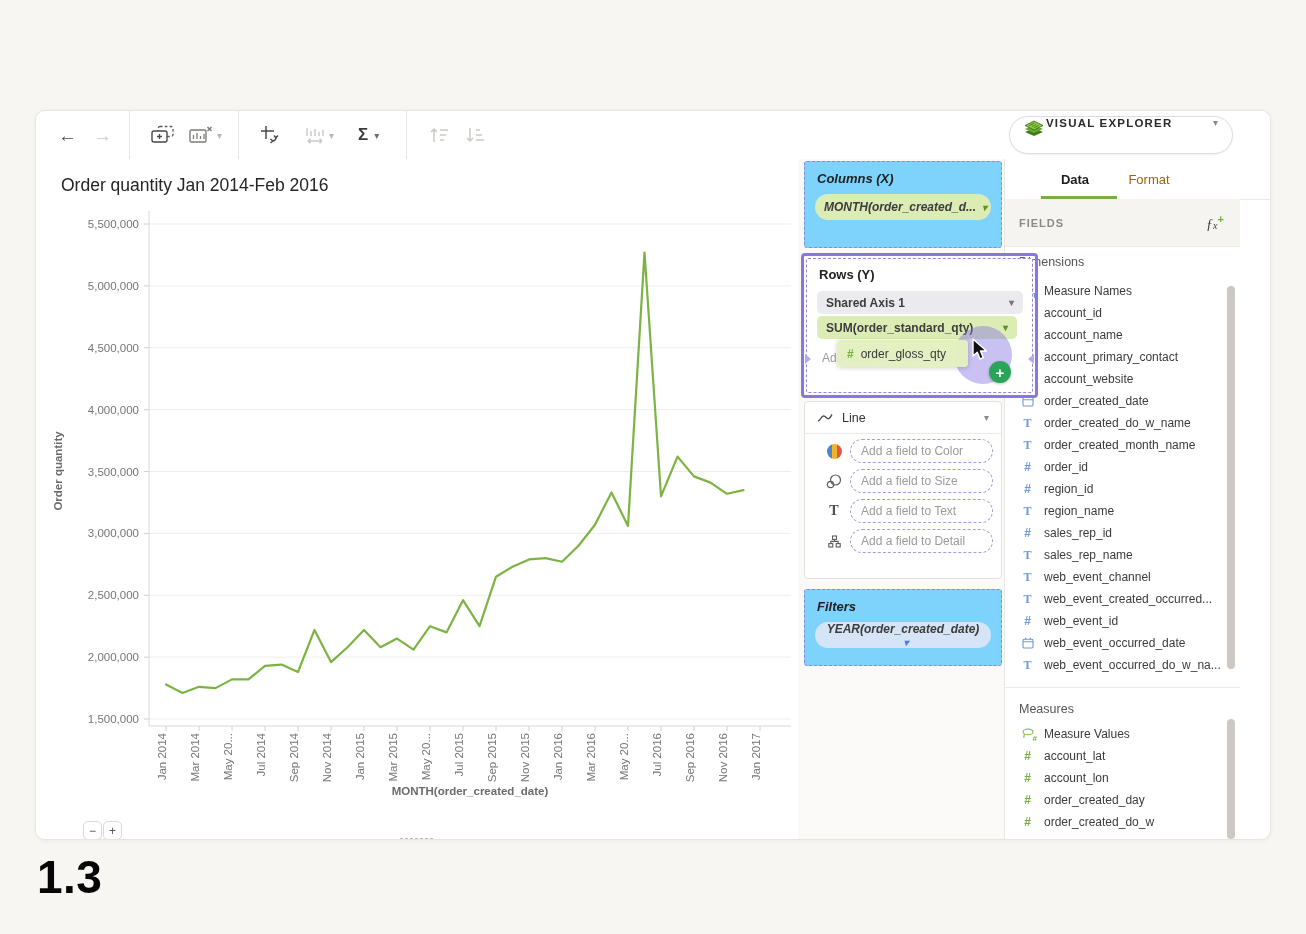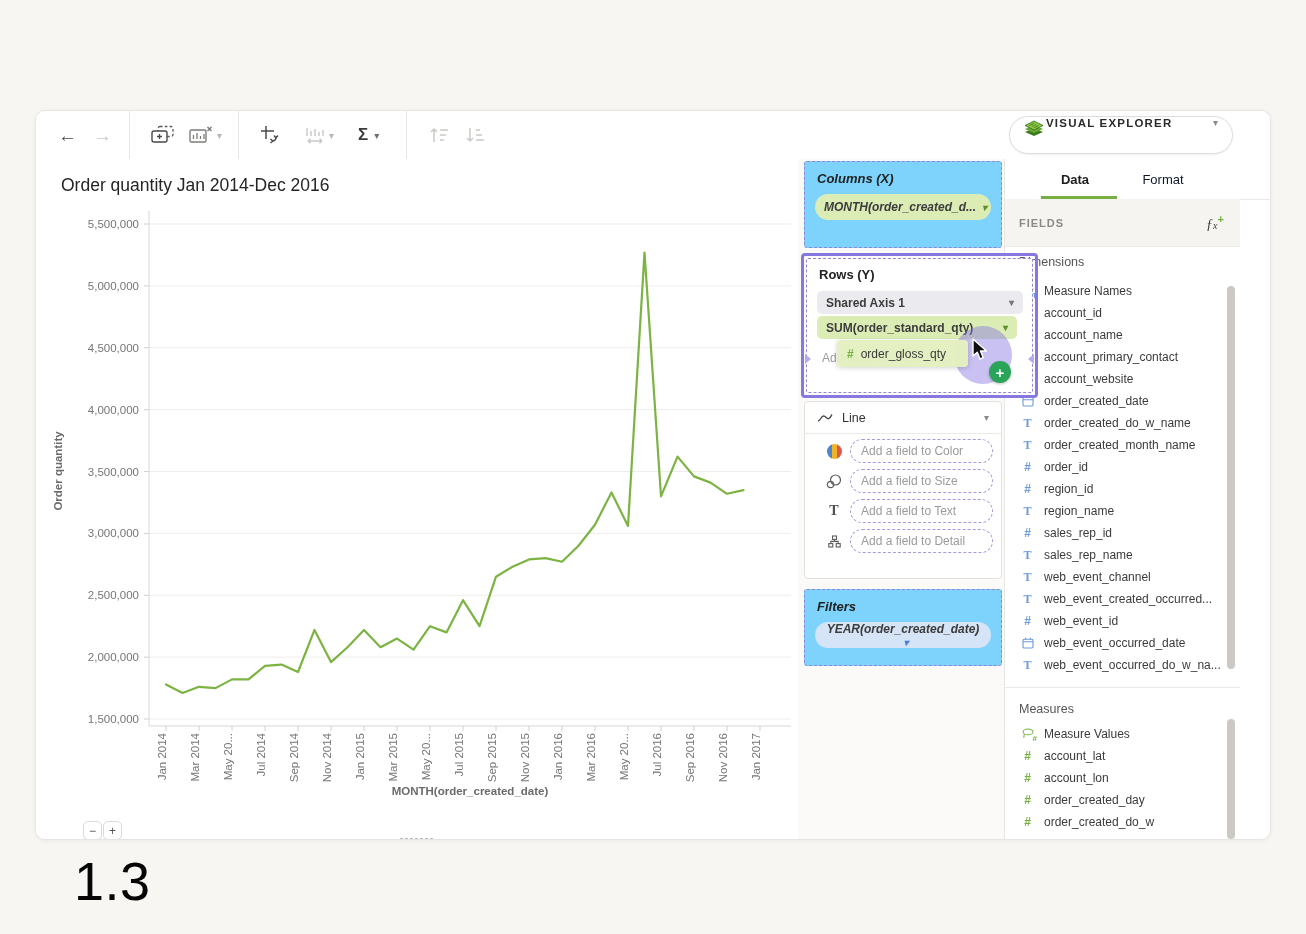--- a/index.html
+++ b/index.html
@@ -58,39 +58,39 @@
   .slot-pill{flex:1;height:24px;border:1.2px dashed #a39bdf;border-radius:12px;display:flex;align-items:center;padding:0 10px;font-size:12px;color:#9b9b9b;box-sizing:border-box;cursor:pointer;}
   .slot-ico{width:18px;display:flex;justify-content:center;align-items:center;color:#5c5c5c;}
   .color-ico{width:15px;height:15px;border-radius:50%;overflow:hidden;display:flex;}
   .color-ico span{flex:1;}
   .ticon{font-family:"Liberation Serif",serif;font-size:14px;font-weight:600;color:#4f4f4f;}
   
   .fields-panel{position:absolute;left:968px;top:48px;width:268px;bottom:0;background:#fff;border-left:1px solid #e8e6e2;box-sizing:border-box;overflow:hidden;}
   .tabs{position:relative;height:40px;border-bottom:1px solid #eceae6;}
   .tab{position:absolute;top:0;height:40px;display:flex;align-items:center;justify-content:center;font-size:13px;cursor:pointer;}
   .tab.data{left:30px;width:80px;font-weight:700;color:#1d1d1d;}
-  .tab.format{left:118px;width:80px;color:#0f172a;}
+  .tab.format{left:104px;width:80px;color:#a16207;}
   .tab-underline{position:absolute;left:36px;bottom:0;width:76px;height:3px;background:#76b041;}
   .fields-bar{position:absolute;top:40px;left:0;width:235px;height:48px;background:#f5f4f1;border-bottom:1px solid #eceae6;display:flex;align-items:center;justify-content:space-between;padding:0 16px 0 14px;box-sizing:border-box;}
   .fields-bar .cap{font-size:11px;font-weight:700;letter-spacing:1px;color:#8c8a87;}
   .fx{font-family:"Liberation Serif",serif;font-style:italic;font-size:14px;color:#3f3f3f;cursor:pointer;}
   .fx .plus{color:#76b041;font-style:normal;font-size:11px;font-weight:700;vertical-align:super;font-family:"Liberation Sans",sans-serif;}
   .sec-label{position:absolute;left:14px;font-size:12.5px;color:#555;}
   .flist{position:absolute;left:0;width:235px;}
   .frow{display:flex;align-items:center;gap:9px;height:22px;padding-left:15px;font-size:12px;color:#3b3b3b;cursor:grab;}
   .frow .ficon{width:15px;display:flex;justify-content:center;position:relative;flex:none;}
   .frow.dim .ficon{color:#6d9ad8;}
   .frow.meas .ficon{color:#76b041;}
   .ficon .glyph-num{font-size:12px;font-weight:600;}
   .ficon .glyph-txt{font-family:"Liberation Serif",serif;font-size:12px;font-weight:600;}
   .ficon .mini{position:absolute;right:-2px;bottom:-3px;font-size:8px;font-weight:700;}
   .mdivider{position:absolute;left:0;width:235px;height:1px;background:#eceae6;}
   .sb-thumb{position:absolute;width:8px;border-radius:4px;background:#ccc9c5;cursor:pointer;}
   
-  .version{position:absolute;left:37px;top:850px;font-size:54px;font-weight:400;color:#060606;letter-spacing:.5px;margin-left:37px;}
+  .version{position:absolute;left:37px;top:850px;font-size:46px;font-weight:700;color:#060606;letter-spacing:.5px;}
 </style>
 </head>
 <body>
 
 <div class="win">
 
   <div class="toolbar">
     <span class="tb arrow" style="left:22px;color:#4a4a4a">←</span>
     <span class="tb arrow" style="left:57px;color:#c9c7c3">→</span>
     <div class="tb-sep" style="left:93px"></div>
@@ -152,21 +152,21 @@
           <polygon points="12,4 21,8.5 12,13 3,8.5" fill="#8dc63f" stroke="#2f6b1d" stroke-width="0.8"></polygon>
           <path d="M7.5 8.5 L12 6.2 M9.8 9.6 L14.2 7.4 M12 10.8 L16.5 8.5" stroke="#2f6b1d" stroke-width="0.7"></path>
         </svg>
       </span>
       <span class="lbl">VISUAL EXPLORER</span>
       <span class="cv">▾</span>
     </div>
   </div>
 
   <div class="chart-area">
-    <div class="chart-title">Order quantity Jan 2014-Dec 2016</div>
+    <div class="chart-title">Order quantity Jan 2014-Feb 2016</div>
     <svg id="chartsvg" width="762" height="660">
         <line x1="113" x2="755" y1="65" y2="65" stroke="#efedeb" stroke-width="1"></line>
         <line x1="108" x2="113" y1="65" y2="65" stroke="#d2d0cd" stroke-width="1"></line>
         <text x="103" y="69" text-anchor="end" class="ytick">5,500,000</text>
         <line x1="113" x2="755" y1="126.875" y2="126.875" stroke="#efedeb" stroke-width="1"></line>
         <line x1="108" x2="113" y1="126.875" y2="126.875" stroke="#d2d0cd" stroke-width="1"></line>
         <text x="103" y="130.875" text-anchor="end" class="ytick">5,000,000</text>
         <line x1="113" x2="755" y1="188.75" y2="188.75" stroke="#efedeb" stroke-width="1"></line>
         <line x1="108" x2="113" y1="188.75" y2="188.75" stroke="#d2d0cd" stroke-width="1"></line>
         <text x="103" y="192.75" text-anchor="end" class="ytick">4,500,000</text>

